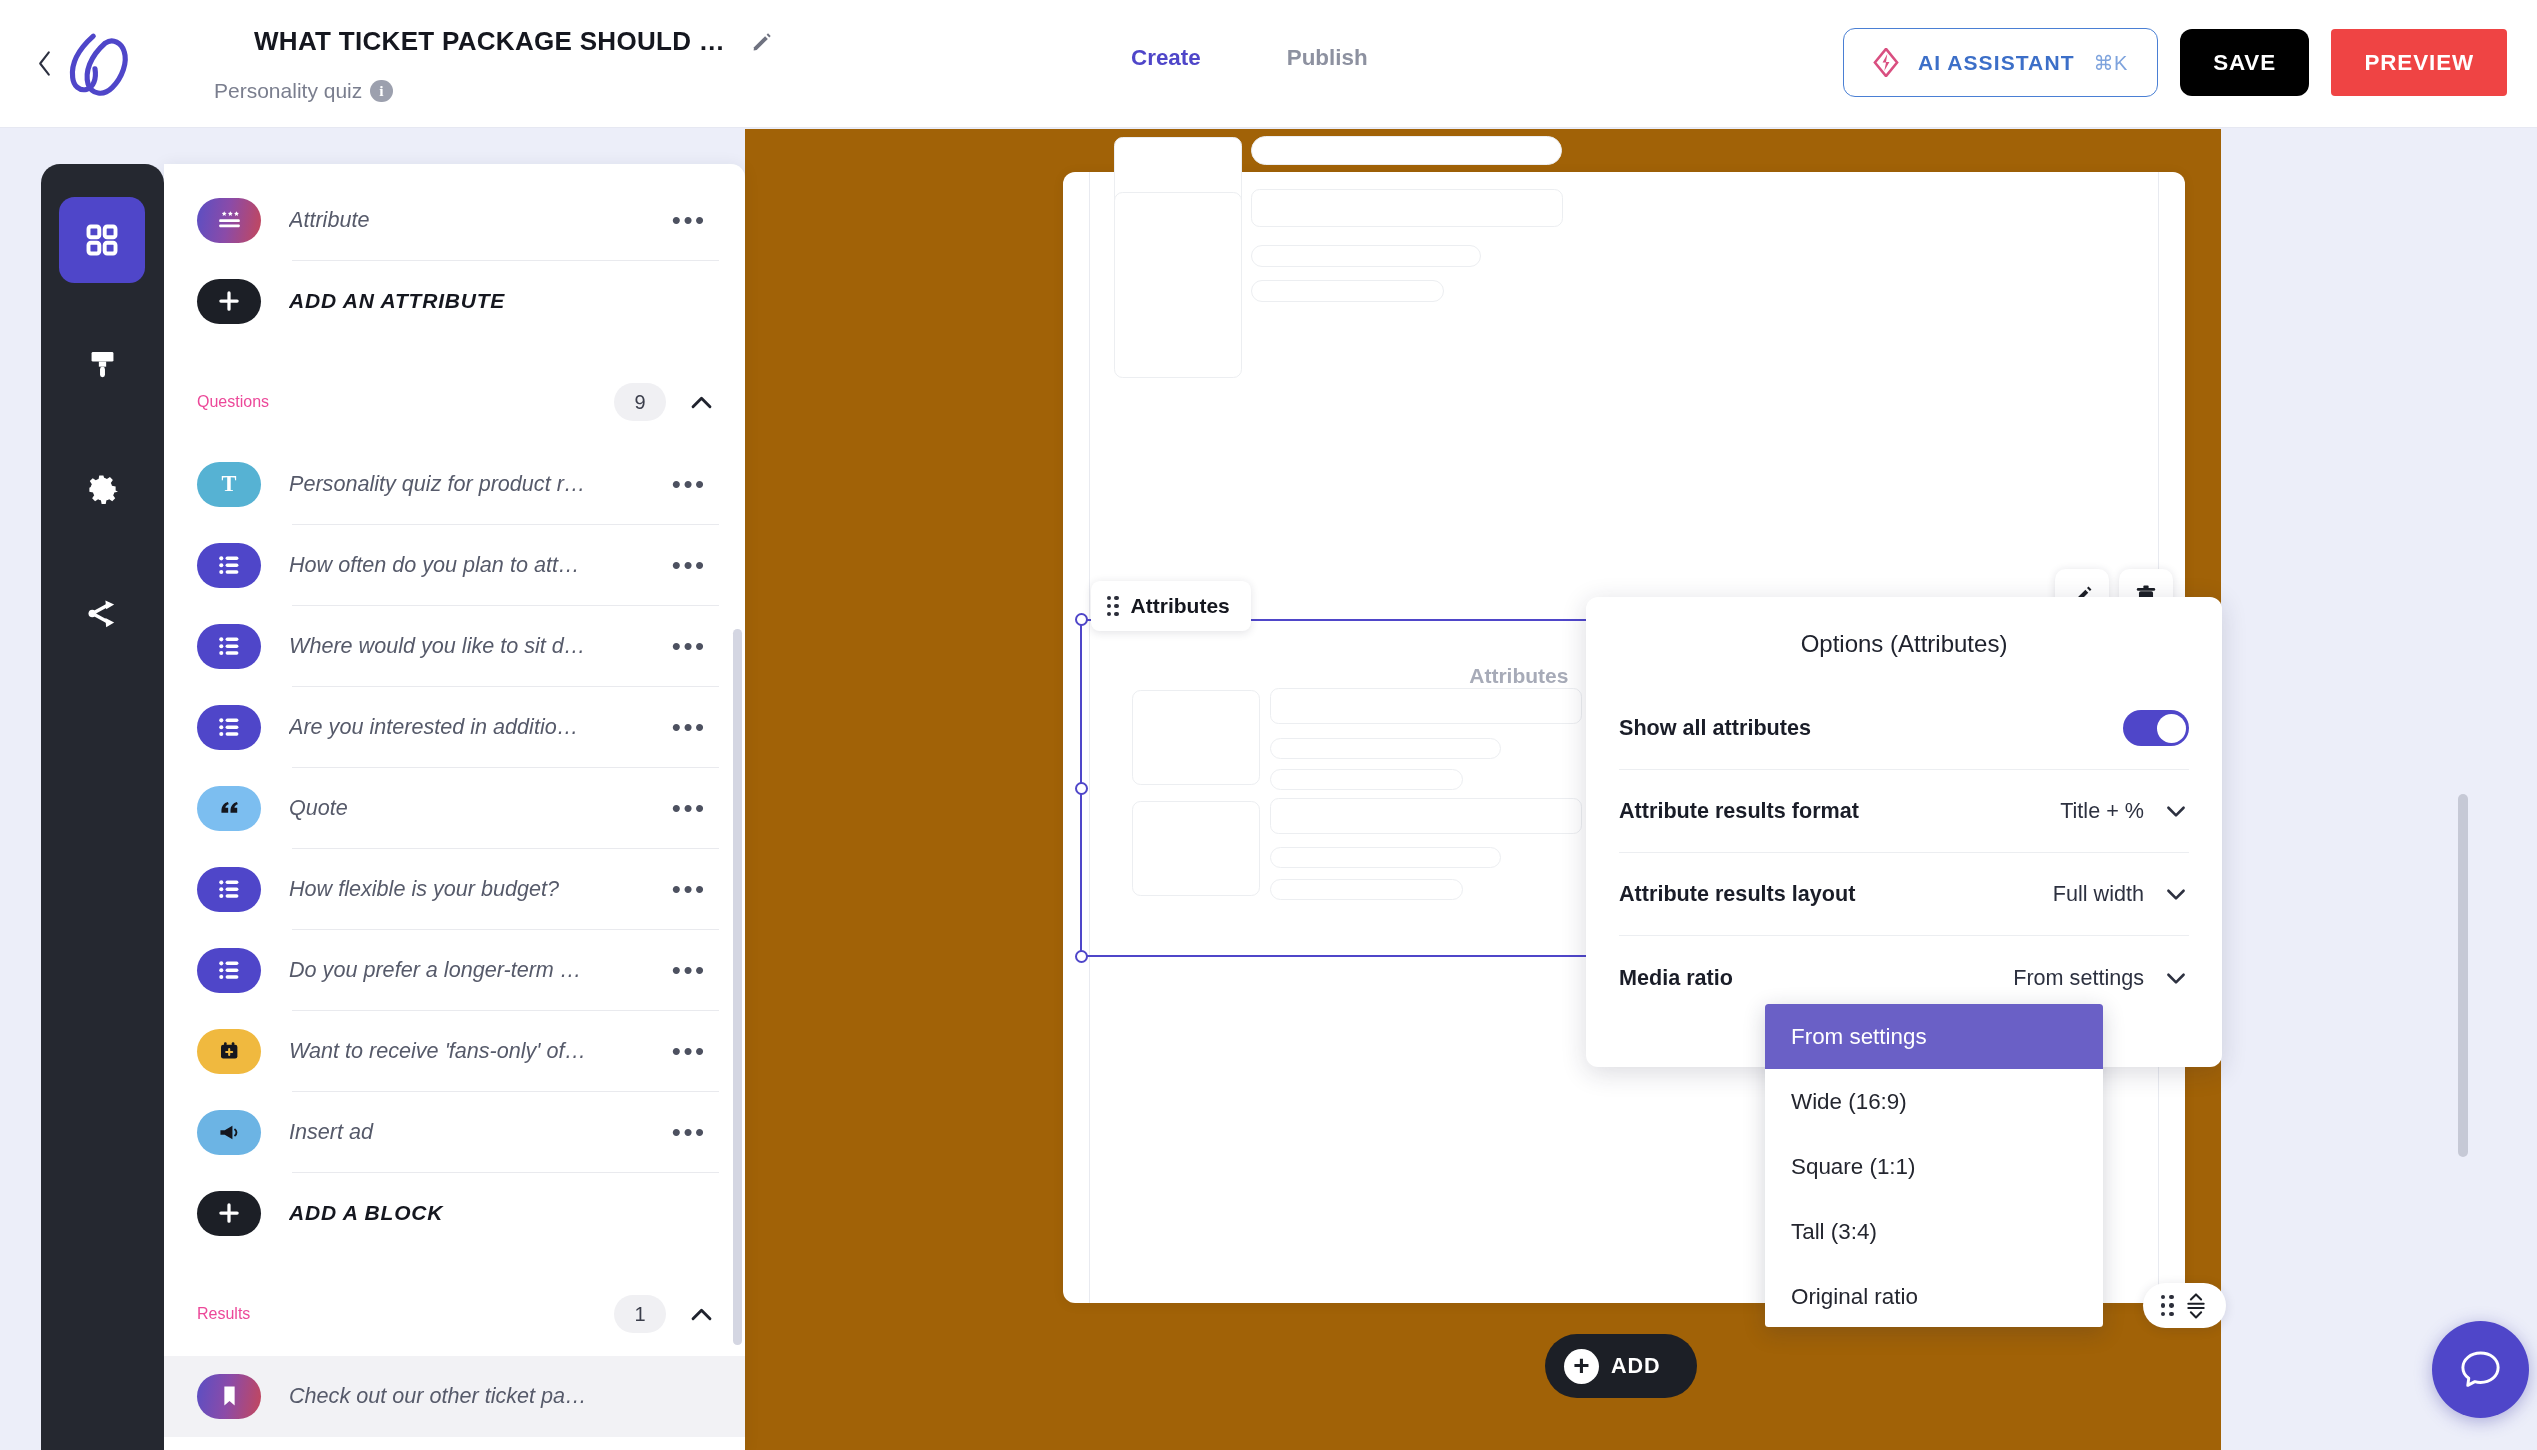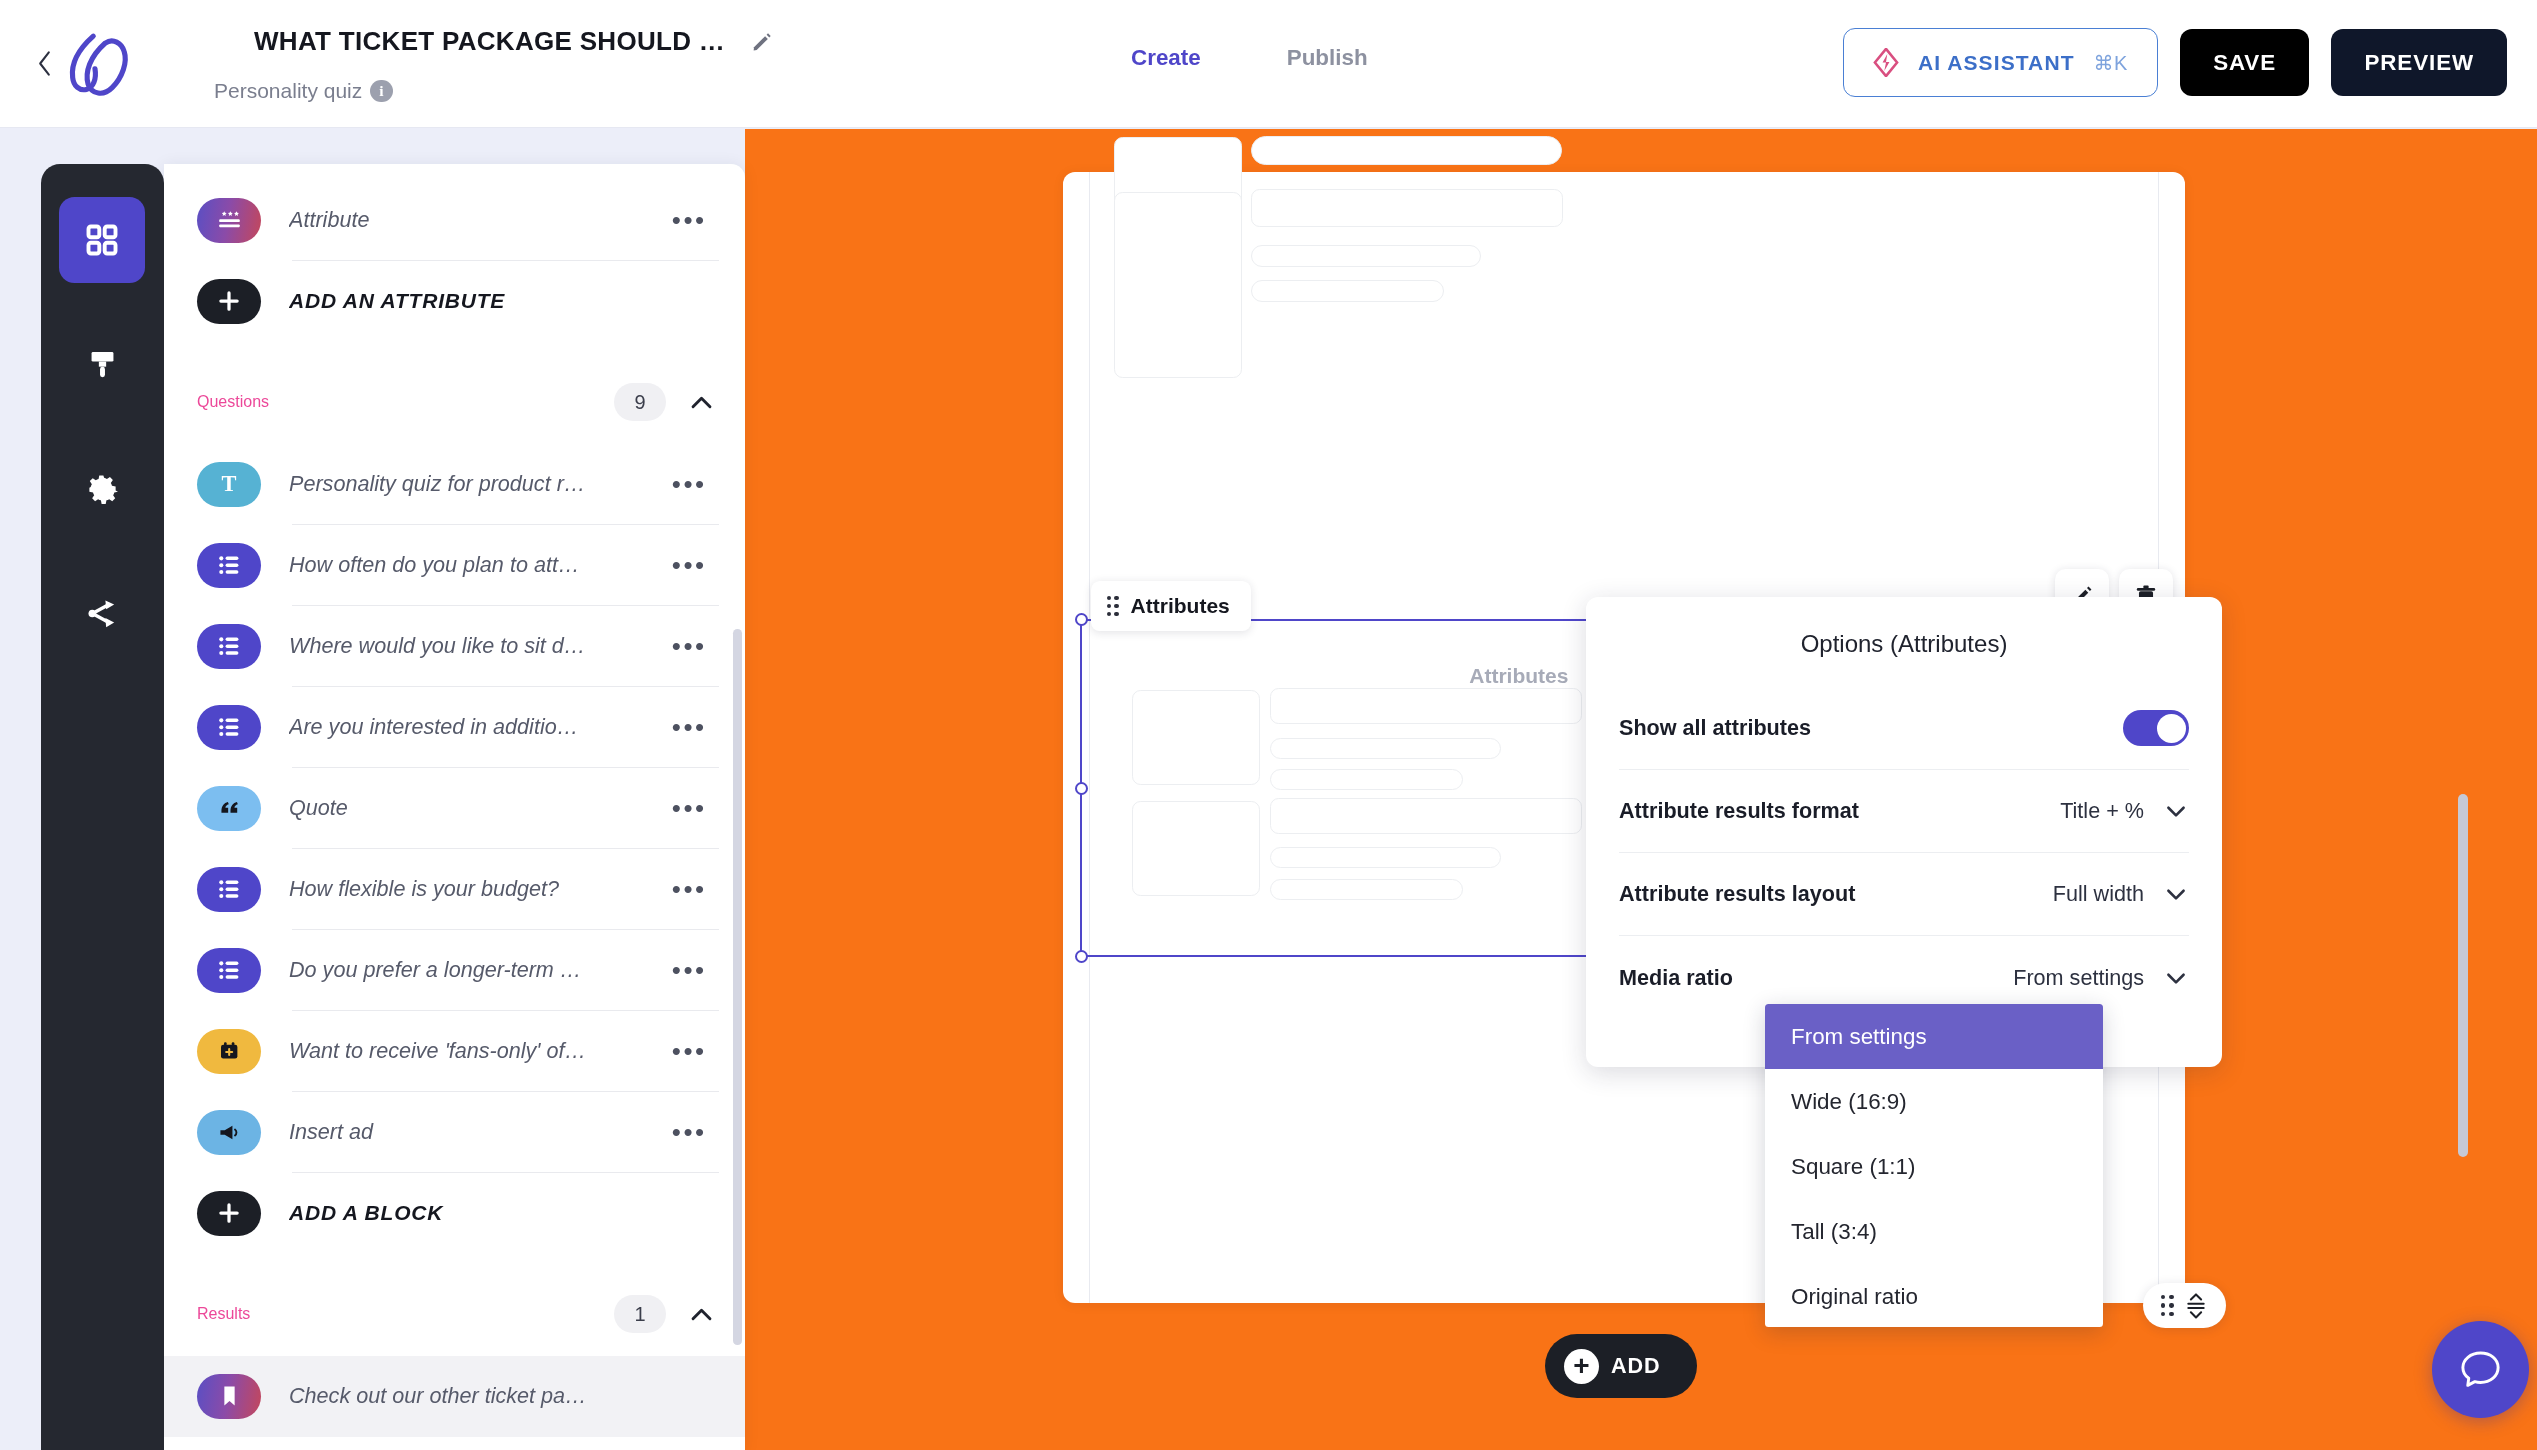--- a/index.html
+++ b/index.html
@@ -66,22 +66,22 @@
   }
   .ai-label { font-size: 21px; font-weight: bold; color: #3c6fc8; letter-spacing: 1.1px; }
   .ai-kbd { font-size: 20px; color: #7ea3dd; letter-spacing: 0.4px; }
   .save-btn {
     height: 67px; padding: 0 33px; border-radius: 12px;
     background: #000; color: #fff;
     font-size: 22.4px; font-weight: bold; letter-spacing: 0.9px;
     display: flex; align-items: center; justify-content: center; cursor: pointer;
   }
   .preview-btn {
-    height: 67px; padding: 0 33px; border-radius: 12px;
-    background: #0f172a; color: #fff;
+    height: 67px; padding: 0 33px; border-radius: 4px;
+    background: #ef4444; color: #fff;
     font-size: 22.4px; font-weight: bold; letter-spacing: 0.9px;
     display: flex; align-items: center; justify-content: center; cursor: pointer;
   }
 
   
   .rail {
     position: absolute; left: 41px; top: 164px;
     width: 123px; height: 1286px;
     background: #252830;
     border-radius: 19px 19px 0 0;
@@ -159,22 +159,22 @@
 
   .sb-scrollbar {
     position: absolute; right: 3.5px; top: 449px;
     width: 8.6px; height: 716px; border-radius: 4.3px;
     background: #d4d6e2;
   }
 
   
   .canvas-area {
     position: absolute; left: 745px; top: 129px;
-    width: 1793px; height: 1321px;
-    background: #f97316;
+    width: 1476px; height: 1321px;
+    background: #a16207;
     z-index: 10;
   }
   .card {
     position: absolute; left: 318px; top: 43px;
     width: 1122px; height: 1131px;
     background: #fff;
     border-radius: 12px;
     box-shadow: 0 1.7px 12px rgba(30,34,60,0.07);
   }
   .card-guide-left { position: absolute; left: 26px; top: 0; bottom: 0; width: 0.9px; background: #e8eaf0; }

